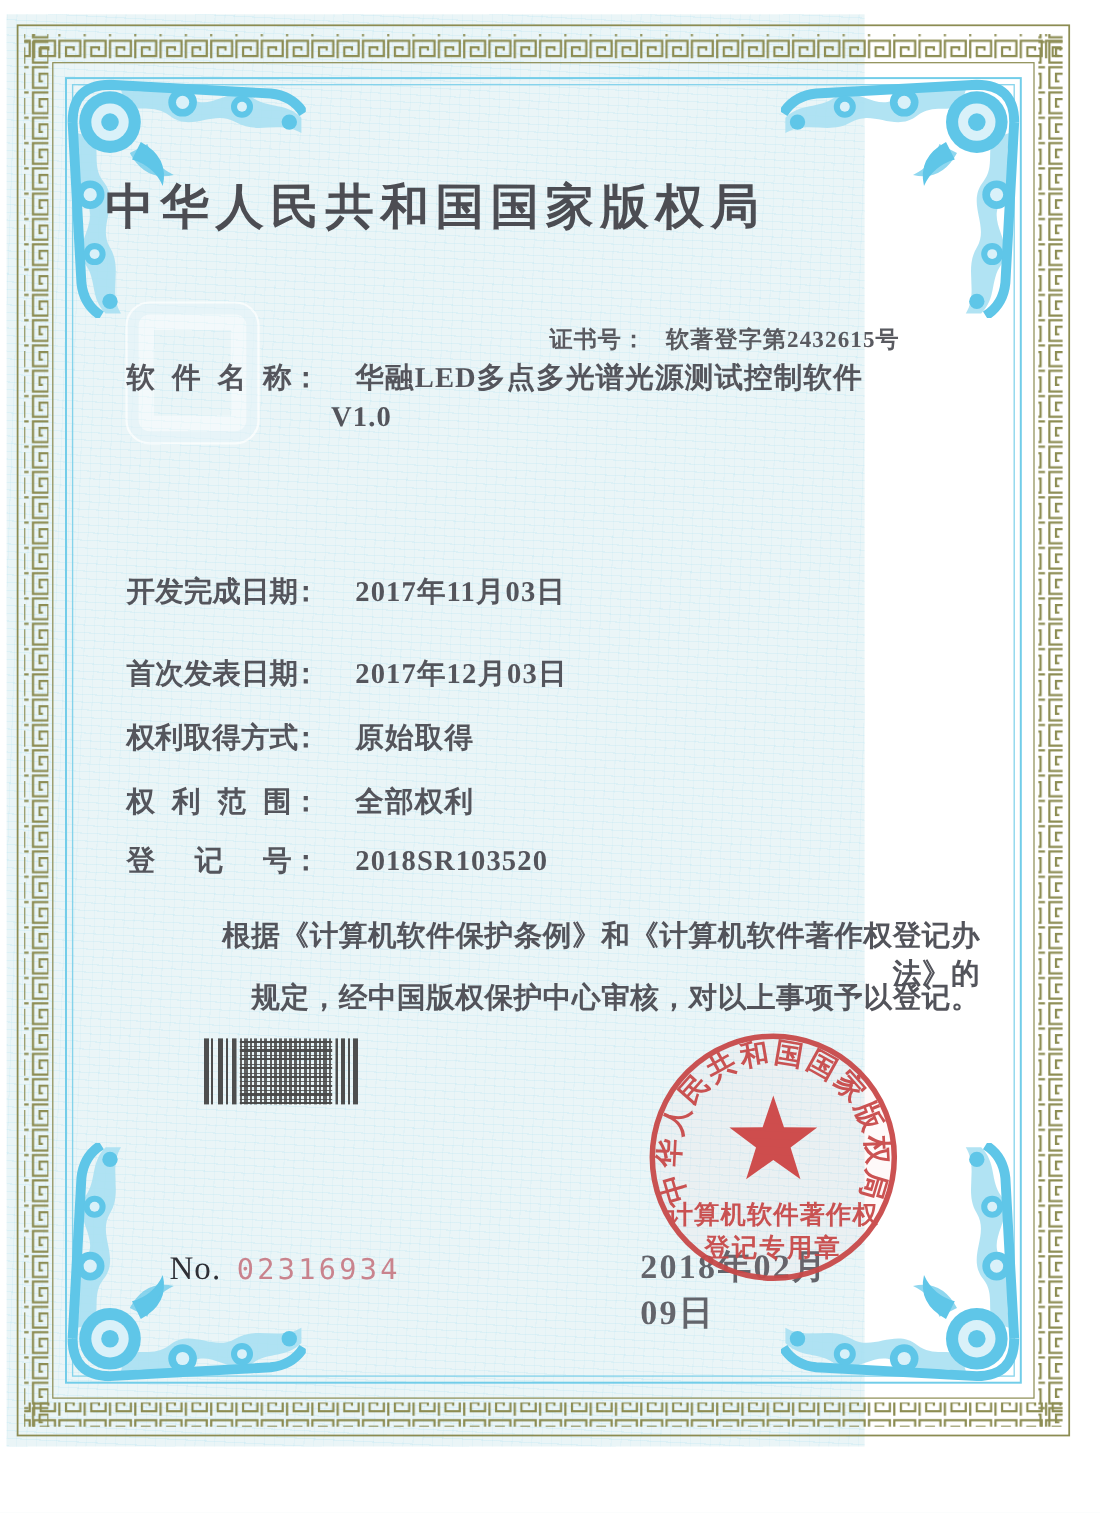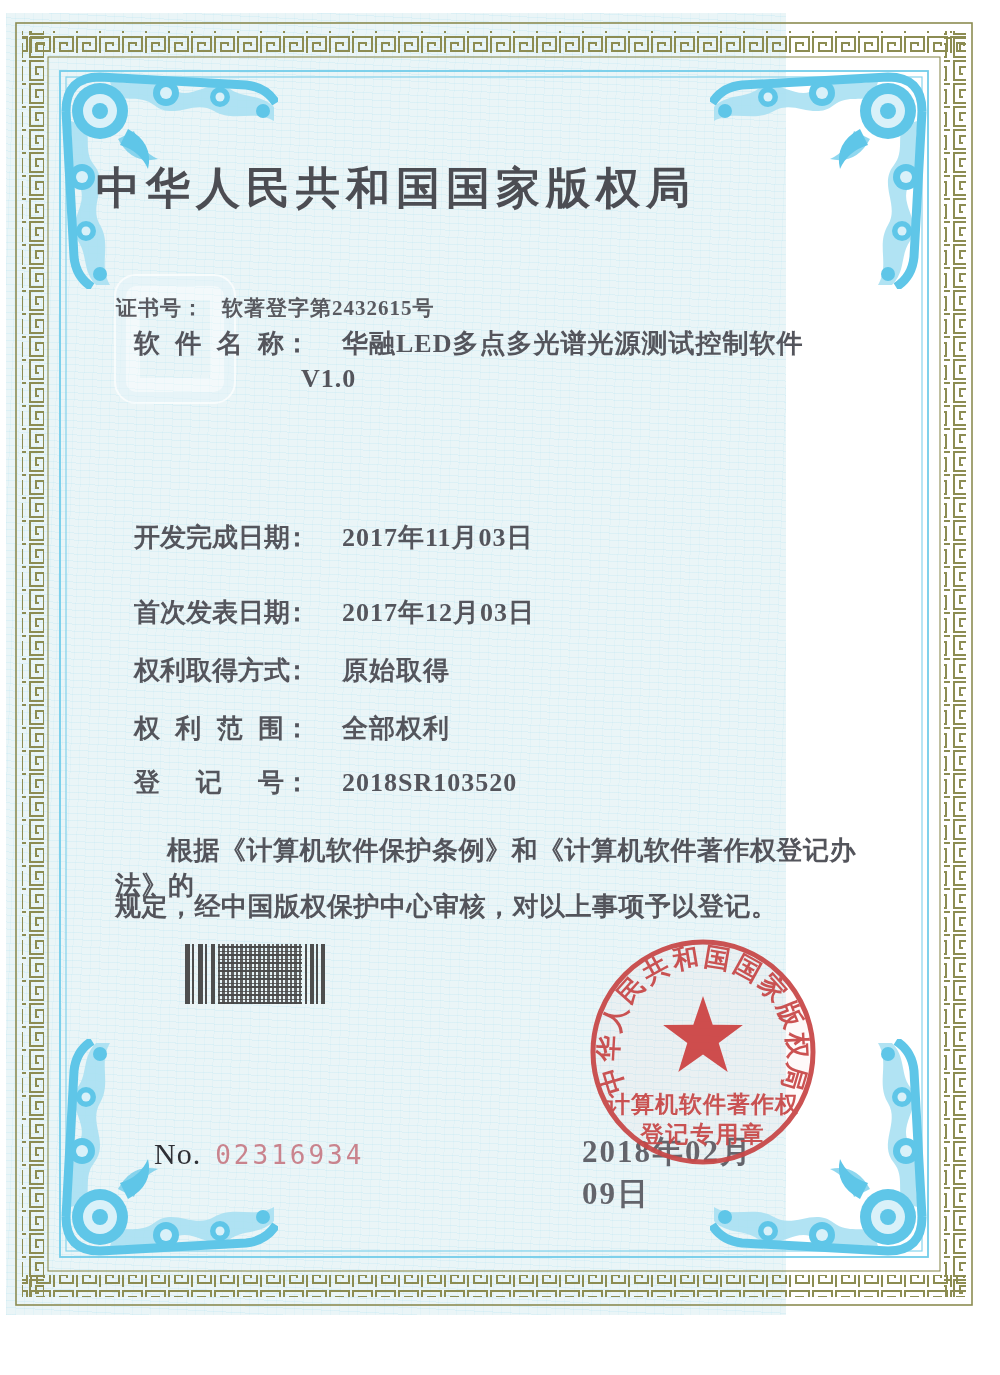--- a/index.html
+++ b/index.html
@@ -11,31 +11,31 @@
     background-image:
       repeating-linear-gradient(3deg, rgba(95,198,232,0.10) 0 1px, transparent 1px 7px),
       repeating-linear-gradient(92deg, rgba(95,198,232,0.06) 0 1px, transparent 1px 9px);}
   .frame-svg{position:absolute;left:0;top:0;width:976px;height:1302px;}
 
   .abs{position:absolute;}
   .title{left:0;right:0;top:146px;text-align:center;font-size:44px;font-weight:700;
          letter-spacing:6px;color:#4c4d53;}
   .subtitle{left:0;right:0;top:202px;text-align:center;font-size:55px;font-weight:800;
          letter-spacing:3px;color:#424348;}
-  .certno{left:110px;width:702px;top:281px;text-align:left;font-size:21px;color:#595a60;
+  .certno{left:110px;width:702px;top:281px;text-align:right;font-size:21px;color:#595a60;
          font-weight:600;letter-spacing:1px;}
   .certno .cv{margin-left:18px;}
 
   .row{left:109px;font-size:26px;color:#54555c;font-weight:600;white-space:nowrap;}
-  .flabel{display:inline-block;width:150px;text-align:justify;text-align-last:justify;padding-left:19px;}
+  .flabel{display:inline-block;width:150px;text-align:justify;text-align-last:justify;}
   .colon{display:inline-block;}
   .fvalue{margin-left:32px;letter-spacing:1px;}
   .v2{left:295px;font-size:26px;color:#54555c;font-weight:600;letter-spacing:1px;}
 
-  .stmt{left:109px;width:776px;font-size:26px;color:#53545b;font-weight:600;letter-spacing:0.5px;}
+  .stmt{left:109px;width:776px;font-size:26px;color:#53545b;font-weight:600;letter-spacing:0.5px;text-align:right;}
   .indent{text-indent:2em;}
 
   .watermark{left:108px;top:261px;width:118px;height:126px;border-radius:22px;
      border:2px solid rgba(255,255,255,0.85);
      box-shadow: inset 0 0 0 10px rgba(213,236,243,0.45), inset 0 0 0 24px rgba(255,255,255,0.5);
      opacity:.8;}
 
   .logo{left:426px;top:656px;display:flex;align-items:center;gap:8px;}
   .logo .ltext{font-family:"Liberation Sans","DejaVu Sans",sans-serif;font-size:30px;
      font-weight:800;letter-spacing:1px;color:#2d2e32;}

